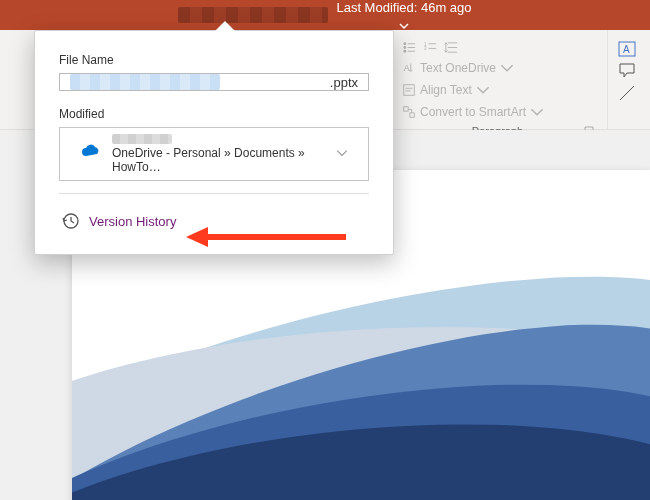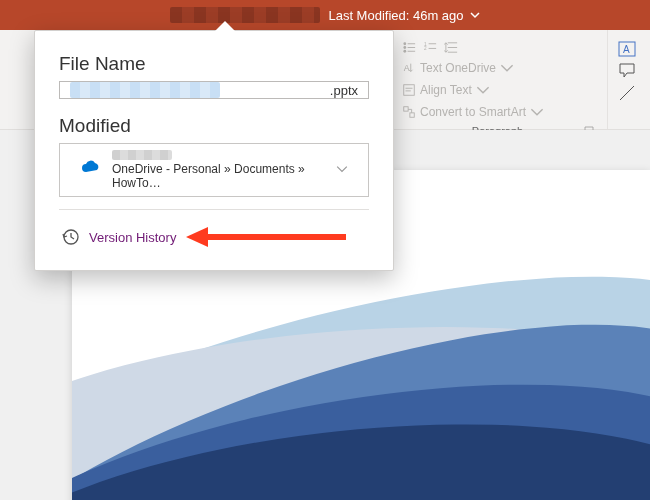--- a/index.html
+++ b/index.html
@@ -21,21 +21,21 @@
       align-items: center;
       justify-content: center;
       gap: 8px;
     }
     .redact-title {
       width: 150px;
       height: 16px;
       background: repeating-linear-gradient(90deg, #8a3521, #8a3521 12px, #9c3d26 12px, #9c3d26 24px);
       border-radius: 2px;
     }
-    .title-drop { display: flex; align-items: center; gap: 6px; cursor: pointer; }
+    .title-drop { display: flex; align-items: center; gap: 6px; cursor: pointer; flex-direction: column; }
     .title-drop svg { width: 10px; height: 10px; }
     .searchbox {
       width: 140px;
       height: 22px;
       background: #e8b4a8;
       border-radius: 3px;
       display: flex;
       align-items: center;
       gap: 6px;
       padding: 0 8px;
@@ -108,21 +108,21 @@
     .popover::before {
       content: '';
       position: absolute;
       top: -10px;
       left: 180px;
       border: 10px solid transparent;
       border-bottom-color: #fff;
       border-top: none;
     }
     .pop-label {
-      font-size: 19px;
+      font-size: 12px;
       color: #333;
       margin-bottom: 6px;
     }
     .fn-input {
       display: flex;
       align-items: center;
       border: 1px solid #bcbab8;
       height: 18px;
       padding: 0 10px;
       margin-bottom: 16px;

